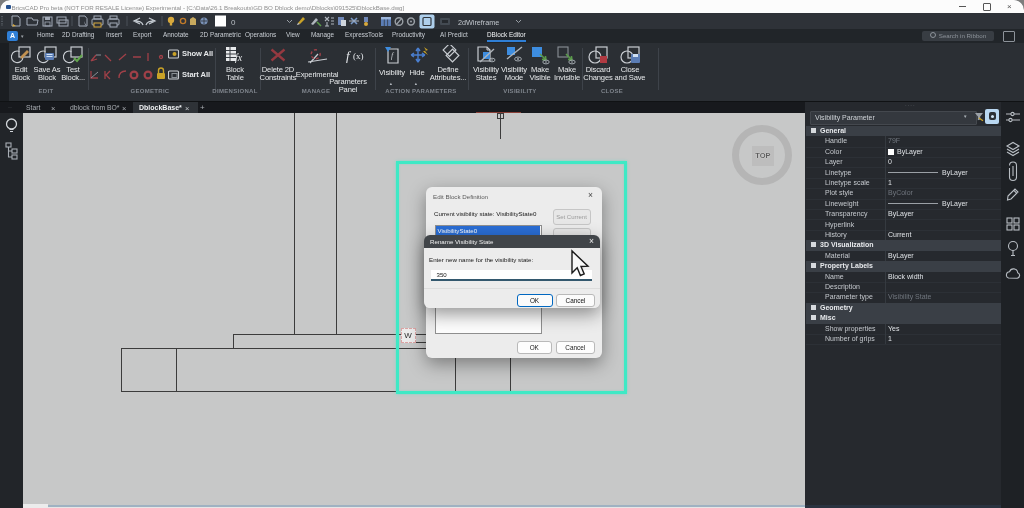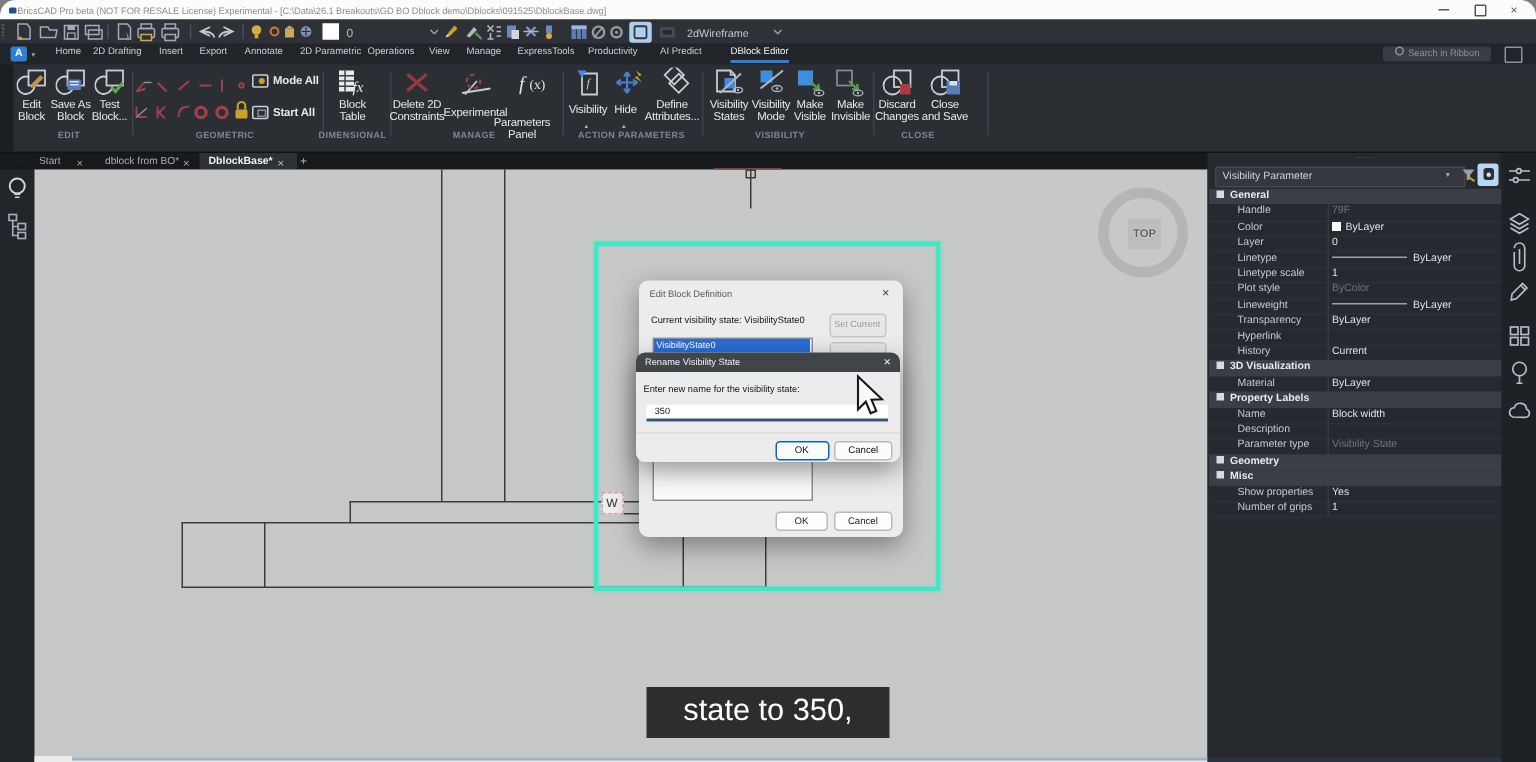--- a/index.html
+++ b/index.html
@@ -162,21 +162,21 @@
         <g stroke="#8a9096" stroke-width="1" fill="none">
           <path d="M8 3 L13 3 M3 26 L10 20"></path>
         </g>
         <rect x="69" y="21" width="8" height="6" rx="1" fill="#c9a227"></rect>
         <path d="M70.5 21 V18.5 A2.5 2.5 0 0 1 75.5 18.5 V21" stroke="#c9a227" stroke-width="1.4" fill="none"></path>
       </svg>
       <svg width="12" height="10" viewBox="0 0 12 10" style="position: absolute; left: 168px; top: 6px;">
         <rect x="0.5" y="1" width="10" height="8" rx="1" fill="none" stroke="#c9cdd2" stroke-width="1.1"></rect>
         <circle cx="6.5" cy="5" r="2" fill="#c9a227"></circle>
       </svg>
-      <div class="a" style="left: 182px; top: 5.5px; color: rgb(230, 232, 234); font-size: 7.6px; font-weight: bold; letter-spacing: -0.1px;">Mode All</div>
+      <div class="a" style="left: 182px; top: 5.5px; color: rgb(230, 232, 234); font-size: 7.6px; font-weight: bold; letter-spacing: -0.1px;">Show All</div>
       <svg width="12" height="10" viewBox="0 0 12 10" style="position: absolute; left: 168px; top: 27px;">
         <rect x="0.5" y="1" width="10" height="8" rx="1" fill="none" stroke="#c9cdd2" stroke-width="1.1"></rect>
         <rect x="4" y="3.5" width="5" height="4" fill="none" stroke="#8a9096" stroke-width="1"></rect>
       </svg>
       <div class="a" style="left: 182px; top: 26.5px; color: rgb(230, 232, 234); font-size: 7.6px; font-weight: bold; letter-spacing: -0.1px;">Start All</div>
       <svg width="20" height="19" viewBox="0 0 20 19" style="position: absolute; left: 225px; top: 3px;">
         <rect x="1" y="1" width="10" height="14" fill="#e8eaec"></rect>
         <path d="M1 4.5 L11 4.5 M1 8 L11 8 M1 11.5 L11 11.5 M5 1 L5 15" stroke="#3a3f45" stroke-width="1"></path>
         <text x="10" y="15" font-style="italic" font-size="10" fill="#e8eaec" font-family="Liberation Serif">fx</text>
       </svg>
@@ -464,15 +464,14 @@
       <circle cx="10" cy="140" r="4.5"></circle>
         <path d="M10 144.5 L10 149 M8 149.5 L12 149.5"></path>
       <path d="M5.5 172 a3.2 3.2 0 0 1 1 -6.2 a4.2 4.2 0 0 1 8.2 1 a2.8 2.8 0 0 1 -0.4 5.4 Z"></path>
     </g>
   </svg>
 
   <div class="a" style="left:23px;top:504px;width:25px;height:4px;background:#ececec;"></div>
   <div class="a" style="left:48px;top:504.5px;width:757px;height:3.5px;background:#e6e6e6;border-top:2px solid #9fb2c2;box-sizing:border-box;"></div>
   <div class="a" style="left:805px;top:505px;width:196px;height:3px;background:#2a3340;"></div>
 
-  <div class="a" style="left:431px;top:458px;width:162px;height:34px;background:#2d2d2d;color:#fff;font-size:20.5px;text-align:center;line-height:32px;">state to 350,</div>
 
 </div>
 
 </body></html>

